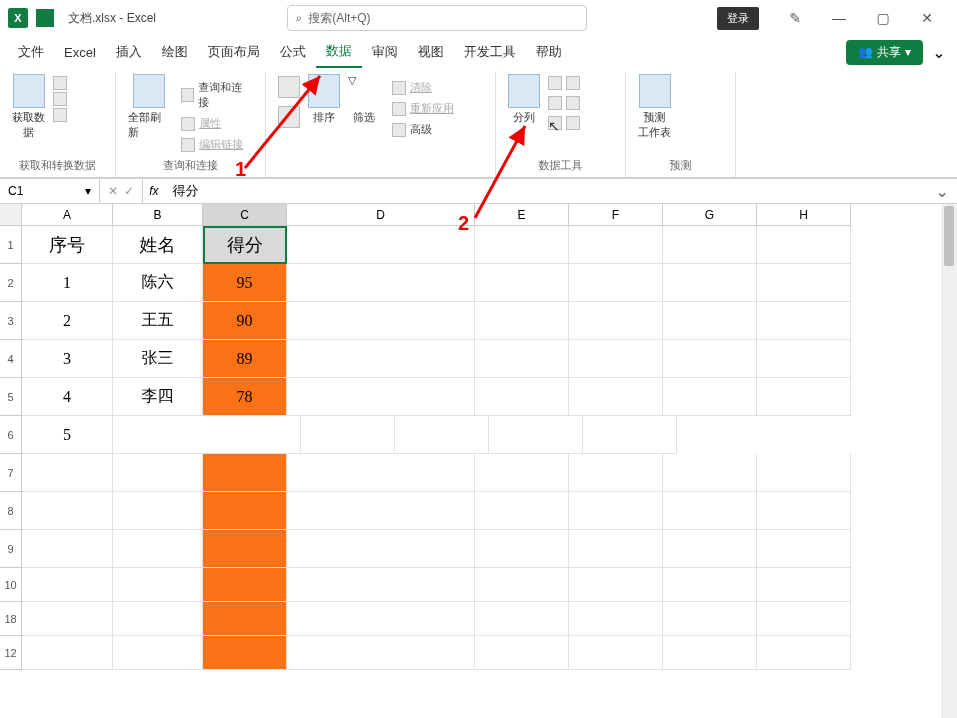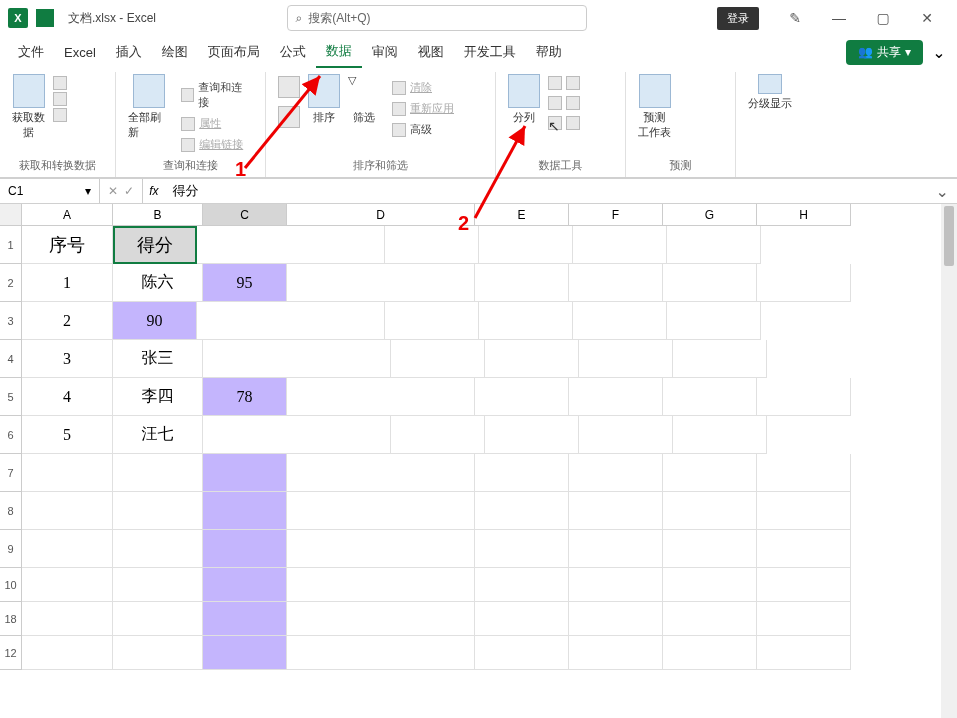--- a/index.html
+++ b/index.html
@@ -62,21 +62,21 @@
 
 .cells { position: relative; }
 .cellrow { display: flex; height: 38px; }
 .cellrow.short { height: 34px; }
 .cell { border-right: 1px solid #e0e0e0; border-bottom: 1px solid #e0e0e0; display: flex; align-items: center; justify-content: center; font-size: 16px; font-family: "SimSun", serif; }
 .cell.c-a { width: 91px; }
 .cell.c-b { width: 90px; }
 .cell.c-c { width: 84px; }
 .cell.c-w { width: 94px; }
 .cell.header { font-size: 18px; font-weight: normal; }
-.cell.selcol { background: #c4b5fd; }
+.cell.selcol { background: #f97316; }
 .cell.activecell { background: #d9d9d9; border: 2px solid #107c41; }
 
 .scroll-v { position: absolute; right: 0; top: 0; width: 16px; height: 100%; background: #f0f0f0; }
 .scroll-v .thumb { width: 10px; margin: 2px auto; height: 60px; background: #c0c0c0; border-radius: 2px; }
 
 
 .arrow { position: absolute; pointer-events: none; }
 .annot-text { position: absolute; color: #e00; font-size: 20px; font-weight: bold; }
 </style>
 </head>
@@ -182,21 +182,20 @@
         <div class="smallitem disabled">
             <div class="sbox"></div>
             <span>重新应用</span>
           </div>
         <div class="smallitem">
             <div class="sbox"></div>
             <span>高级</span>
           </div>
       </div>
     </div>
-    <div class="glabel">排序和筛选</div>
   </div>
 
   <div class="rgroup" style="width:130px">
     <div class="icons">
       <div class="ricon large">
         <div class="box"></div>
         <span>分列</span>
       </div>
       <div class="vstack" style="padding-top:4px;gap:6px">
         <div style="display:flex;gap:4px">
@@ -220,29 +219,20 @@
     <div class="icons">
       <div class="ricon large">
         <div class="box"></div>
         <span style="white-space:pre-line;text-align:center">预测
 工作表</span>
       </div>
     </div>
     <div class="glabel">预测</div>
   </div>
 
-  <div class="rgroup" style="width:70px;border-right:none">
-    <div class="icons">
-      <div class="ricon">
-        <div class="box" style="width:24px;height:20px"></div>
-        <span>分级显示</span>
-      </div>
-    </div>
-    <div class="glabel"></div>
-  </div>
 </div>
 
 <div class="formulabar">
   <div class="namebox">
     <span>C1</span>
       <span>▾</span>
   </div>
   <div class="fbtns">
     <span>✕</span>
     <span>✓</span>
@@ -275,68 +265,70 @@
       <div class="rowhdr">7</div>
       <div class="rowhdr">8</div>
       <div class="rowhdr">9</div>
       <div class="rowhdr short">10</div>
       <div class="rowhdr short">18</div>
       <div class="rowhdr short">12</div>
     </div>
     <div class="cells">
       <div class="cellrow">
         <div class="cell c-a header">序号</div>
+        <div class="cell c-b header">姓名</div>
         <div class="cell c-c header activecell">得分</div>
         <div class="cell c-w" style="width:188px"></div>
         <div class="cell c-w"></div>
         <div class="cell c-w"></div>
         <div class="cell c-w"></div>
         <div class="cell c-w"></div>
       </div>
       <div class="cellrow">
         <div class="cell c-a">1</div>
         <div class="cell c-b">陈六</div>
         <div class="cell c-c selcol">95</div>
         <div class="cell c-w" style="width:188px"></div>
         <div class="cell c-w"></div>
         <div class="cell c-w"></div>
         <div class="cell c-w"></div>
         <div class="cell c-w"></div>
       </div>
       <div class="cellrow">
         <div class="cell c-a">2</div>
+        <div class="cell c-b">王五</div>
         <div class="cell c-c selcol">90</div>
         <div class="cell c-w" style="width:188px"></div>
         <div class="cell c-w"></div>
         <div class="cell c-w"></div>
         <div class="cell c-w"></div>
         <div class="cell c-w"></div>
       </div>
       <div class="cellrow">
         <div class="cell c-a">3</div>
         <div class="cell c-b">张三</div>
+        <div class="cell c-c selcol">89</div>
         <div class="cell c-w" style="width:188px"></div>
         <div class="cell c-w"></div>
         <div class="cell c-w"></div>
         <div class="cell c-w"></div>
         <div class="cell c-w"></div>
       </div>
       <div class="cellrow">
         <div class="cell c-a">4</div>
         <div class="cell c-b">李四</div>
         <div class="cell c-c selcol">78</div>
         <div class="cell c-w" style="width:188px"></div>
         <div class="cell c-w"></div>
         <div class="cell c-w"></div>
         <div class="cell c-w"></div>
         <div class="cell c-w"></div>
       </div>
       <div class="cellrow">
         <div class="cell c-a">5</div>
-        <div class="cell c-b">汪七</div>
         <div class="cell c-w" style="width:188px"></div>
         <div class="cell c-w"></div>
         <div class="cell c-w"></div>
         <div class="cell c-w"></div>
         <div class="cell c-w"></div>
       </div>
       <div class="cellrow">
           <div class="cell c-a"></div>
           <div class="cell c-b"></div>
           <div class="cell c-c selcol"></div>

